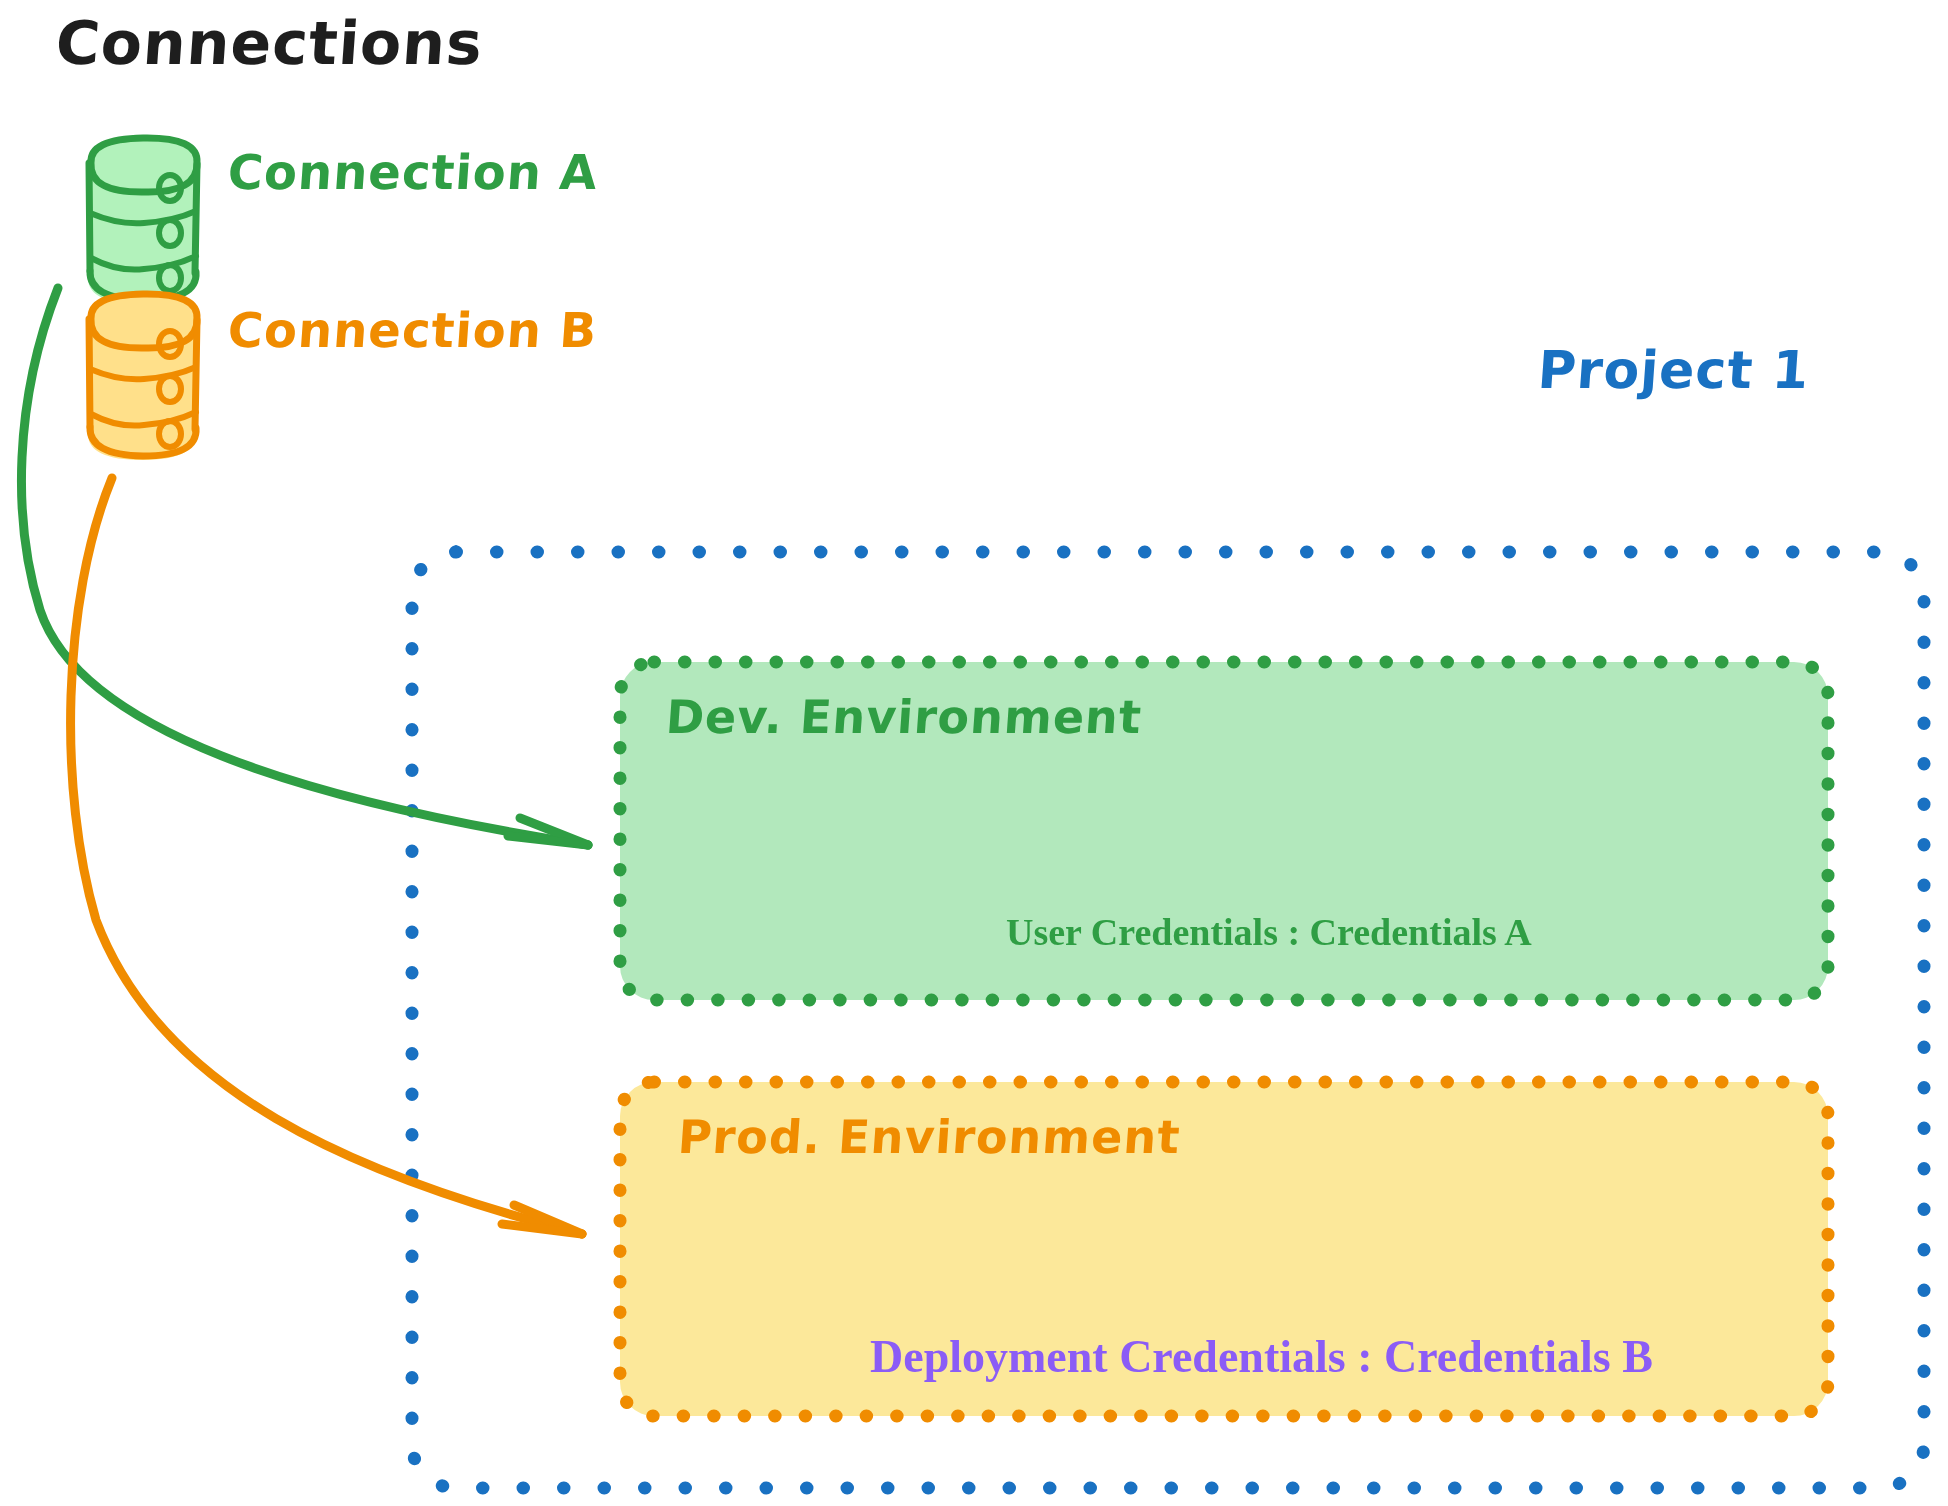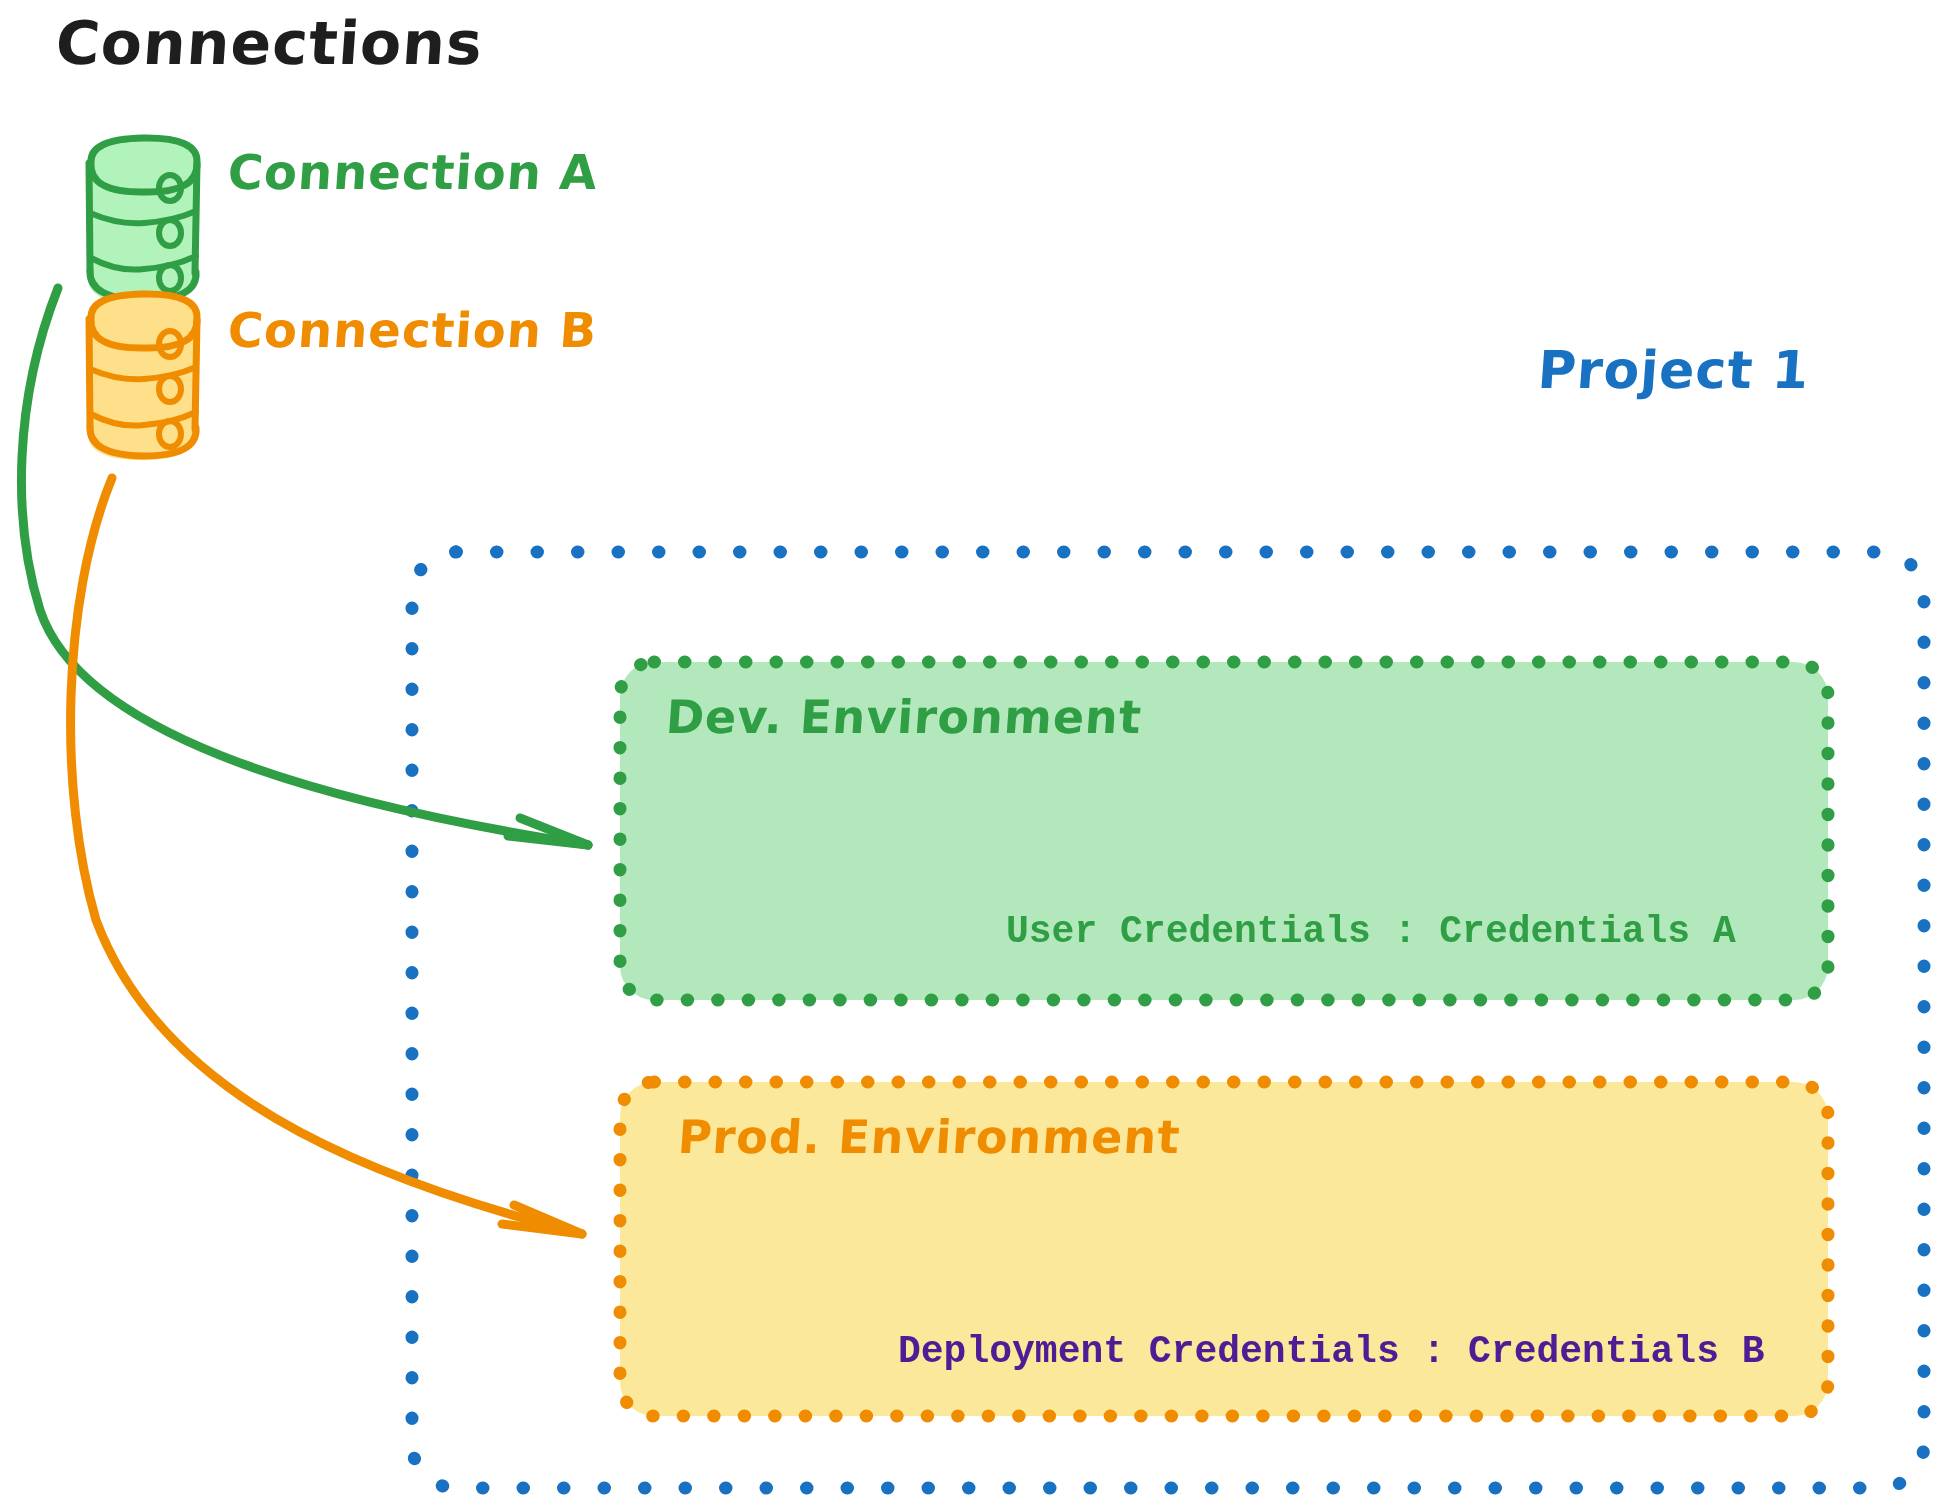--- a/index.html
+++ b/index.html
@@ -18,21 +18,21 @@
     position: absolute;
     top: 0; left: 0;
     width: 1948px;
     height: 1506px;
   }
   .hand {
     font-family: "DejaVu Sans", sans-serif;
     font-weight: 700;
   }
   .mono {
-    font-family: Liberation Mono, monospace;
+    font-family: Liberation Serif, serif;
     font-weight: 700;
   }
   .lbl {
     position: absolute;
     white-space: nowrap;
     user-select: none;
   }
   #title-connections {
     left: 56px;
     top: 8px;
@@ -84,24 +84,23 @@
   #label-dev-credentials {
     left: 1006px;
     top: 910px;
     font-size: 38px;
     color: #2f9e44;
     letter-spacing: 0px;
   }
   #label-prod-credentials {
     left: 870px;
     top: 1330px;
-    font-size: 38px;
-    color: #4c1d95;
+    font-size: 46px;
+    color: #8b5cf6;
     letter-spacing: 0px;
-    margin-left: 28px;
   }
 </style>
 </head>
 <body>
 
 <svg id="canvas" viewBox="0 0 1948 1506" xmlns="http://www.w3.org/2000/svg">
 
   <rect x="412" y="552" width="1512" height="936" rx="44" ry="44" fill="none" stroke="#1971c2" stroke-width="13" stroke-linecap="round" stroke-dasharray="0.5 40"></rect>
 
   <rect x="620" y="662" width="1208" height="338" rx="34" ry="34" fill="#b2e8bc" stroke="none"></rect>

